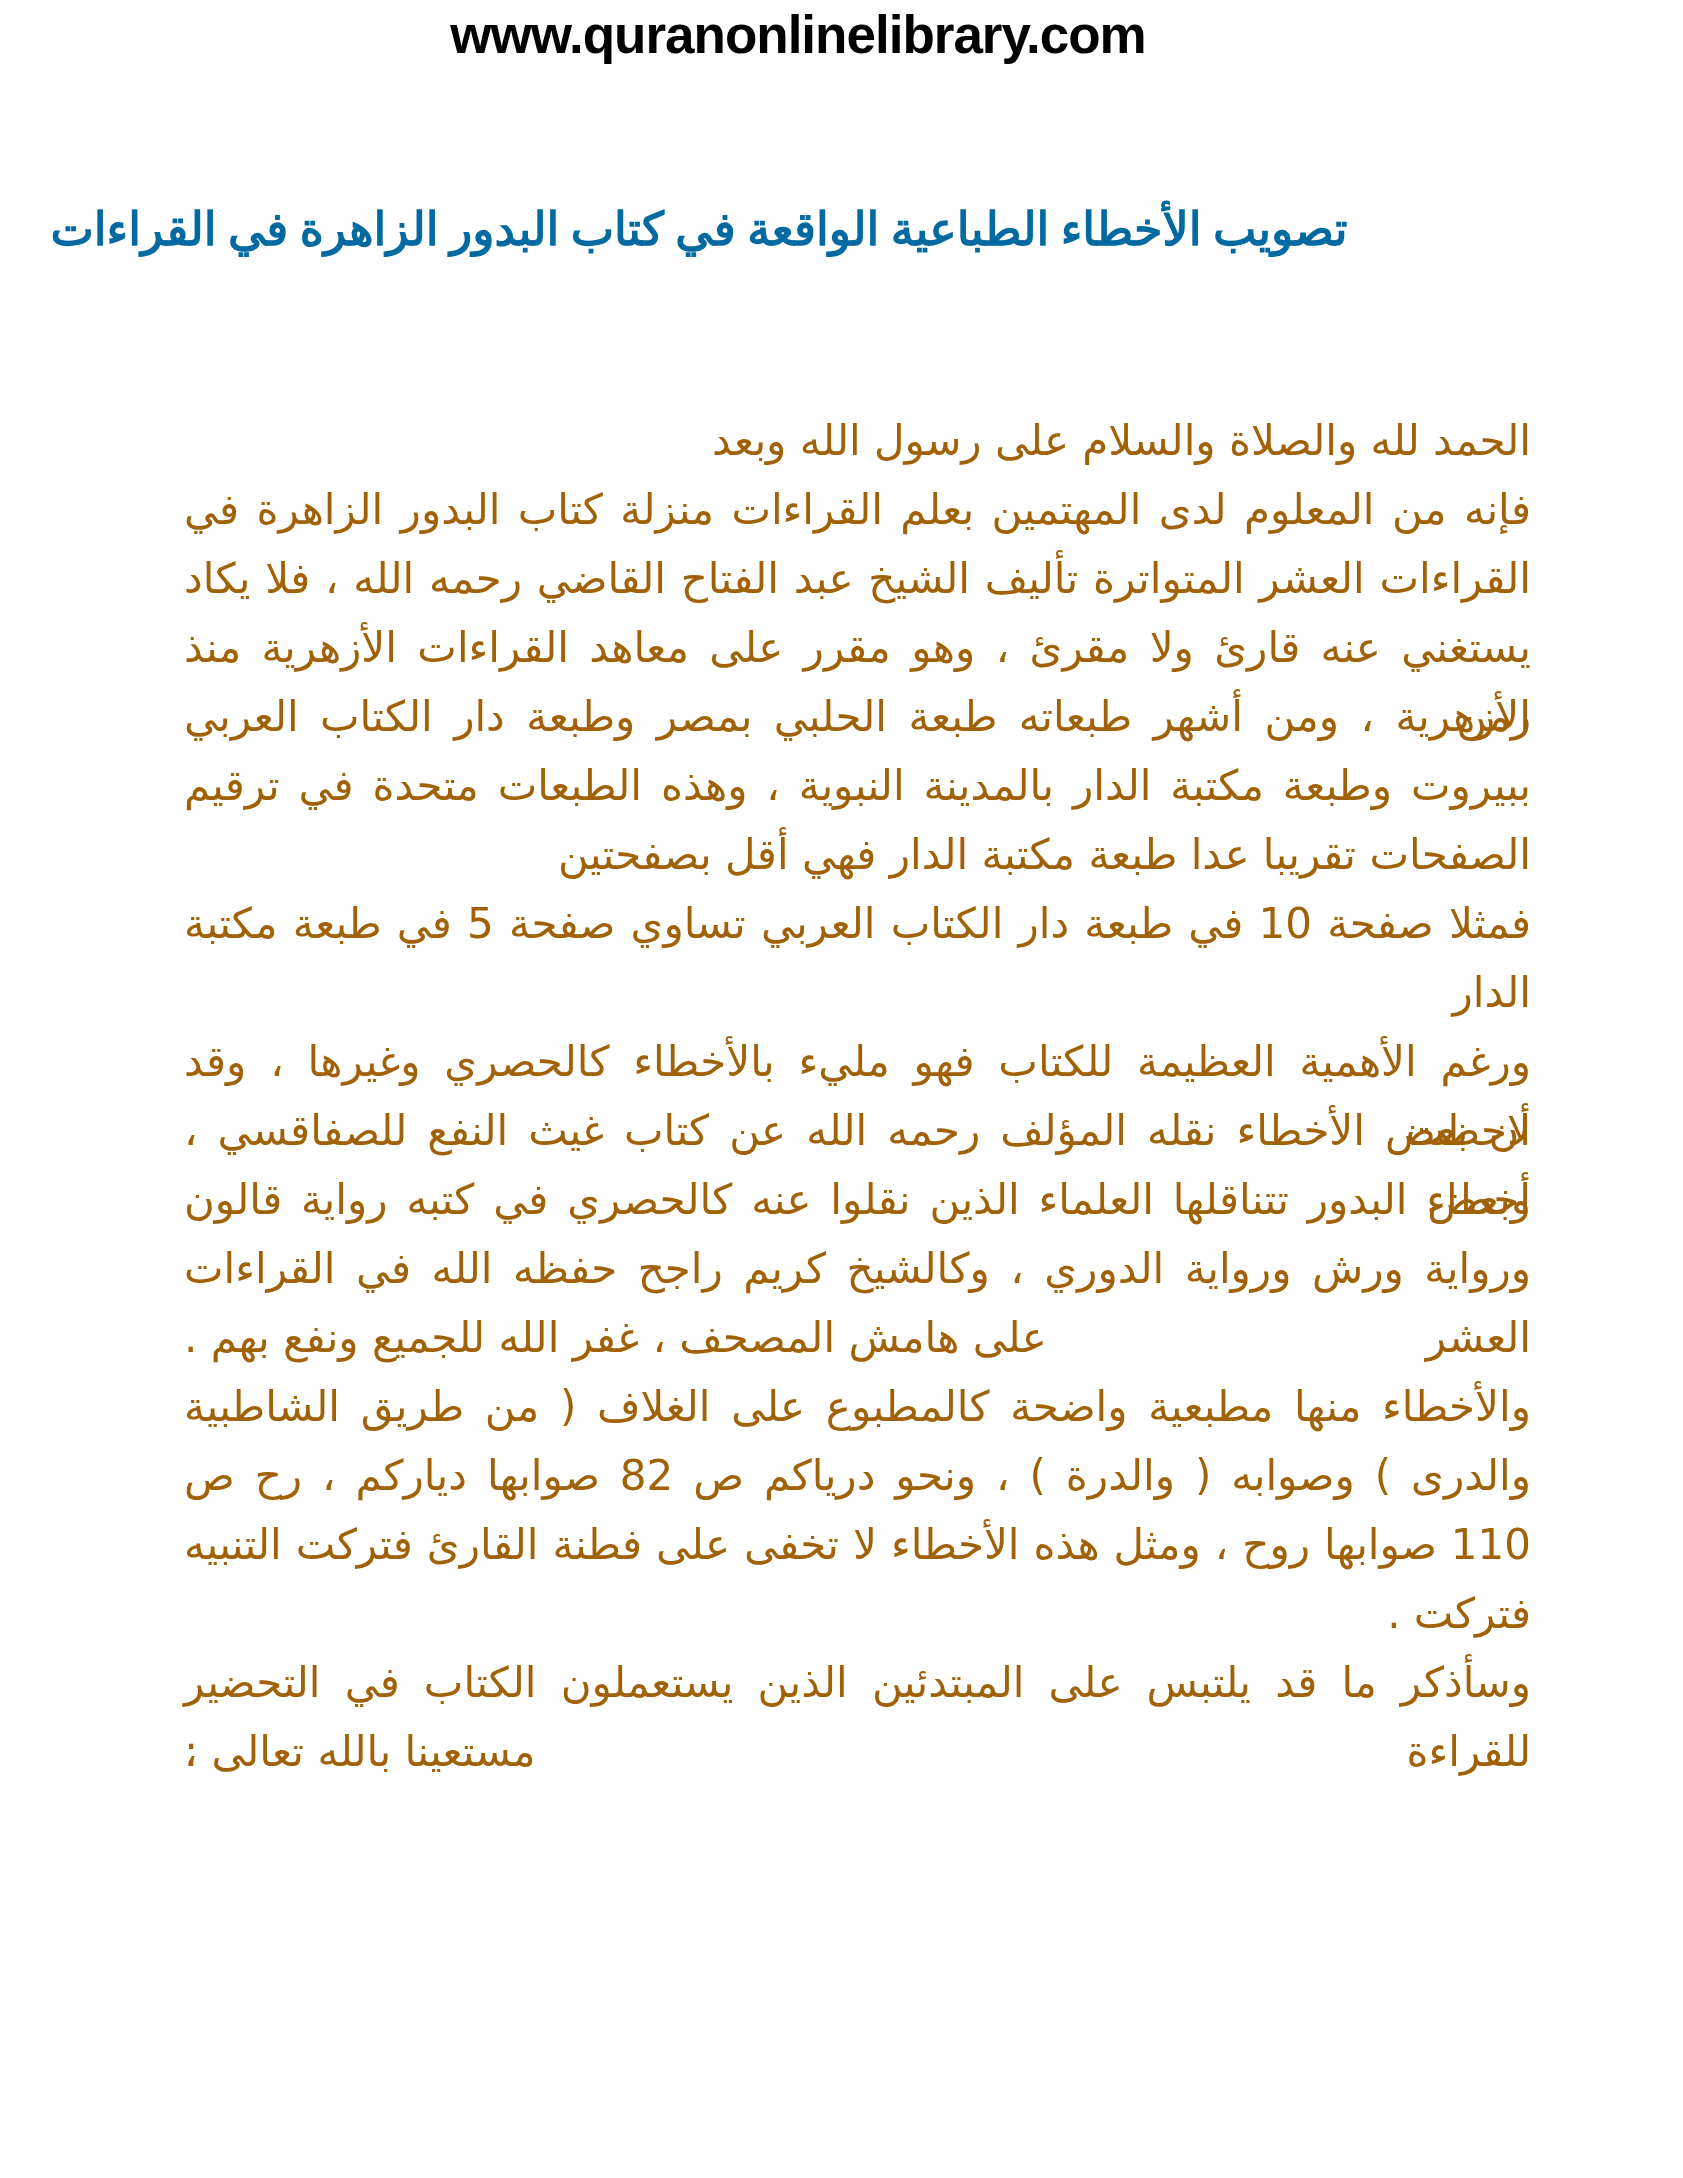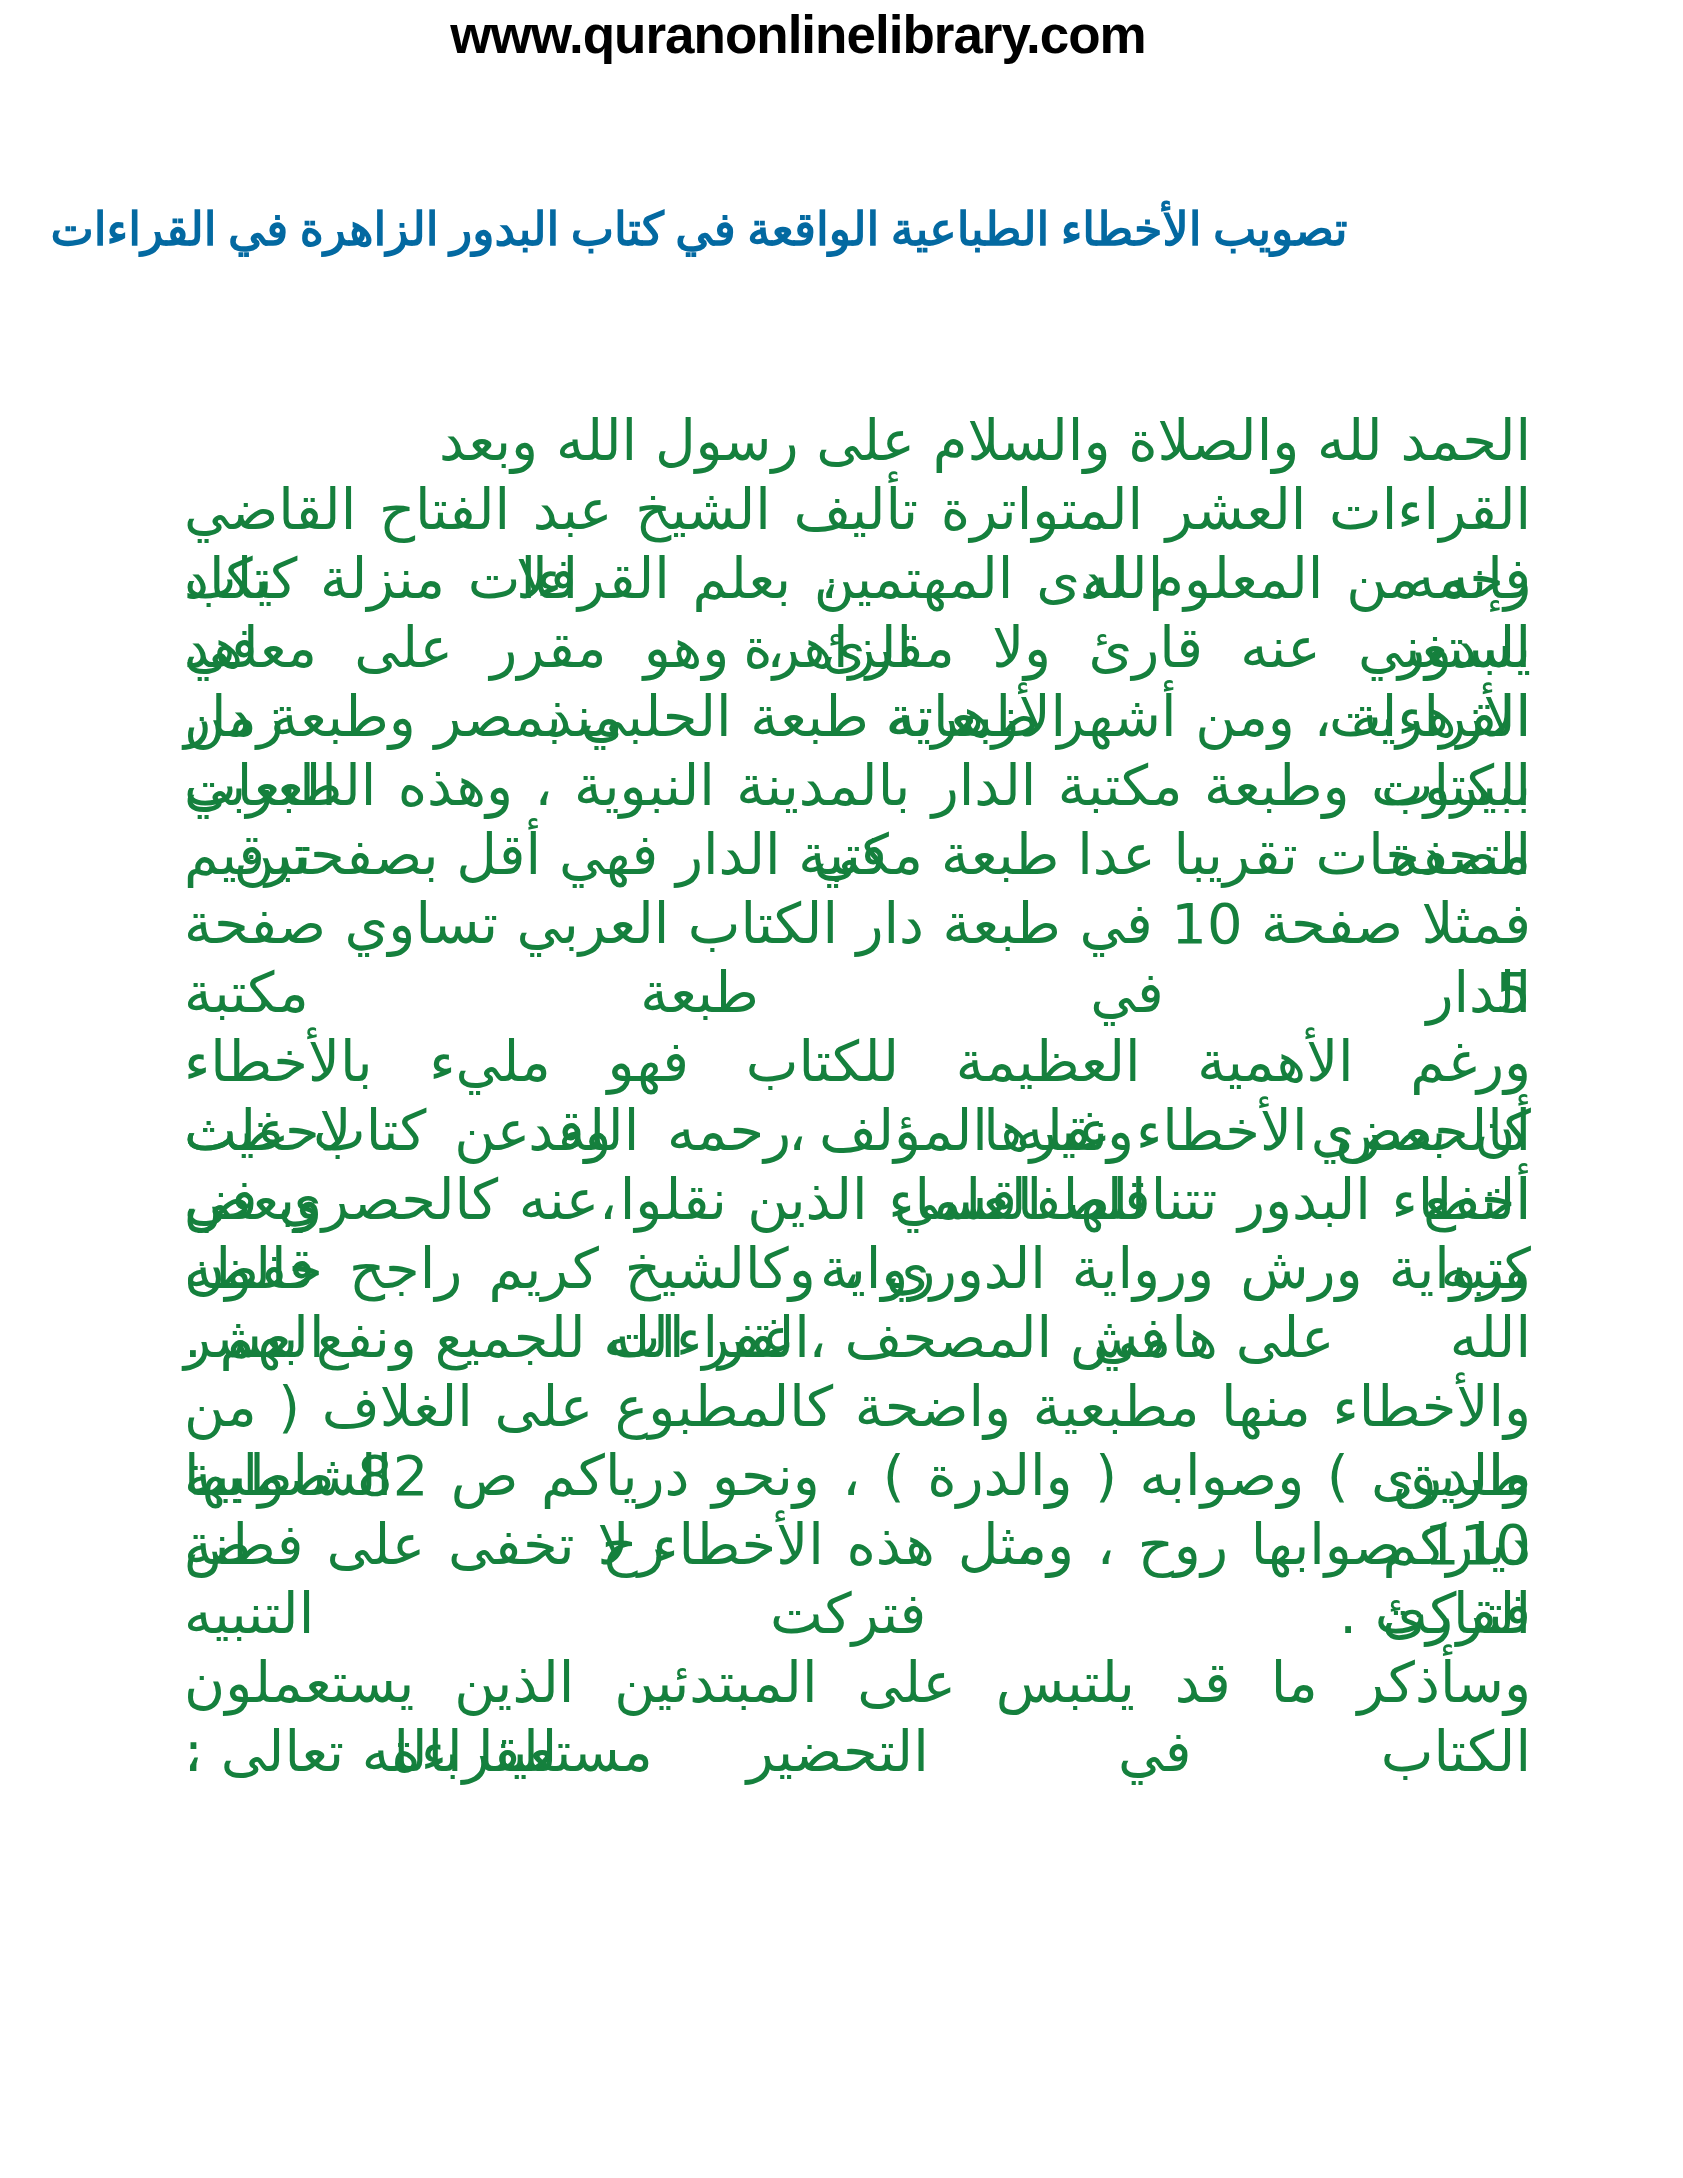--- a/index.html
+++ b/index.html
@@ -34,22 +34,22 @@
     direction: rtl;
     font-weight: bold;
     font-size: 46px;
     line-height: 71px;
     color: #8e1a0f;
   }
 
   .doc-body {
     margin: 141px 168px 0 168px;
     direction: rtl;
-    font-size: 56px;
-    color: #15803d;
+    font-size: 42px;
+    color: #a16207;
   }
 
   .line {
     line-height: 69px;
     height: 69px;
     white-space: nowrap;
   }
   .line.justify {
     white-space: normal;
     text-align: justify;
@@ -62,22 +62,22 @@
 <body>
 
 <div class="page">
 
   <div class="site-header">www.quranonlinelibrary.com</div>
 
   <div class="doc-title" style="color: #0369a1; font-family: Liberation Serif, serif;">تصويب الأخطاء الطباعية الواقعة في كتاب البدور الزاهرة في القراءات</div>
 
   <div class="doc-body">
     <div class="line right">الحمد لله والصلاة والسلام على رسول الله وبعد</div>
+    <div class="line justify">فإنه من المعلوم لدى المهتمين بعلم القراءات منزلة كتاب البدور الزاهرة في</div>
     <div class="line justify">القراءات العشر المتواترة تأليف الشيخ عبد الفتاح القاضي رحمه الله ، فلا يكاد</div>
-    <div class="line justify">فإنه من المعلوم لدى المهتمين بعلم القراءات منزلة كتاب البدور الزاهرة في</div>
     <div class="line justify">يستغني عنه قارئ ولا مقرئ ، وهو مقرر على معاهد القراءات الأزهرية منذ زمن</div>
     <div class="line justify">الأزهرية ، ومن أشهر طبعاته طبعة الحلبي بمصر وطبعة دار الكتاب العربي</div>
     <div class="line justify">ببيروت وطبعة مكتبة الدار بالمدينة النبوية ، وهذه الطبعات متحدة في ترقيم</div>
     <div class="line right">الصفحات تقريبا عدا طبعة مكتبة الدار فهي أقل بصفحتين</div>
     <div class="line justify">فمثلا صفحة 10 في طبعة دار الكتاب العربي تساوي صفحة 5 في طبعة مكتبة</div>
     <div class="line right">الدار</div>
     <div class="line justify">ورغم الأهمية العظيمة للكتاب فهو مليء بالأخطاء كالحصري وغيرها ، وقد لاحظت</div>
     <div class="line justify">أن بعض الأخطاء نقله المؤلف رحمه الله عن كتاب غيث النفع للصفاقسي ، وبعض</div>
     <div class="line justify">أخطاء البدور تتناقلها العلماء الذين نقلوا عنه كالحصري في كتبه رواية قالون</div>
     <div class="line justify">ورواية ورش ورواية الدوري ، وكالشيخ كريم راجح حفظه الله في القراءات العشر</div>

